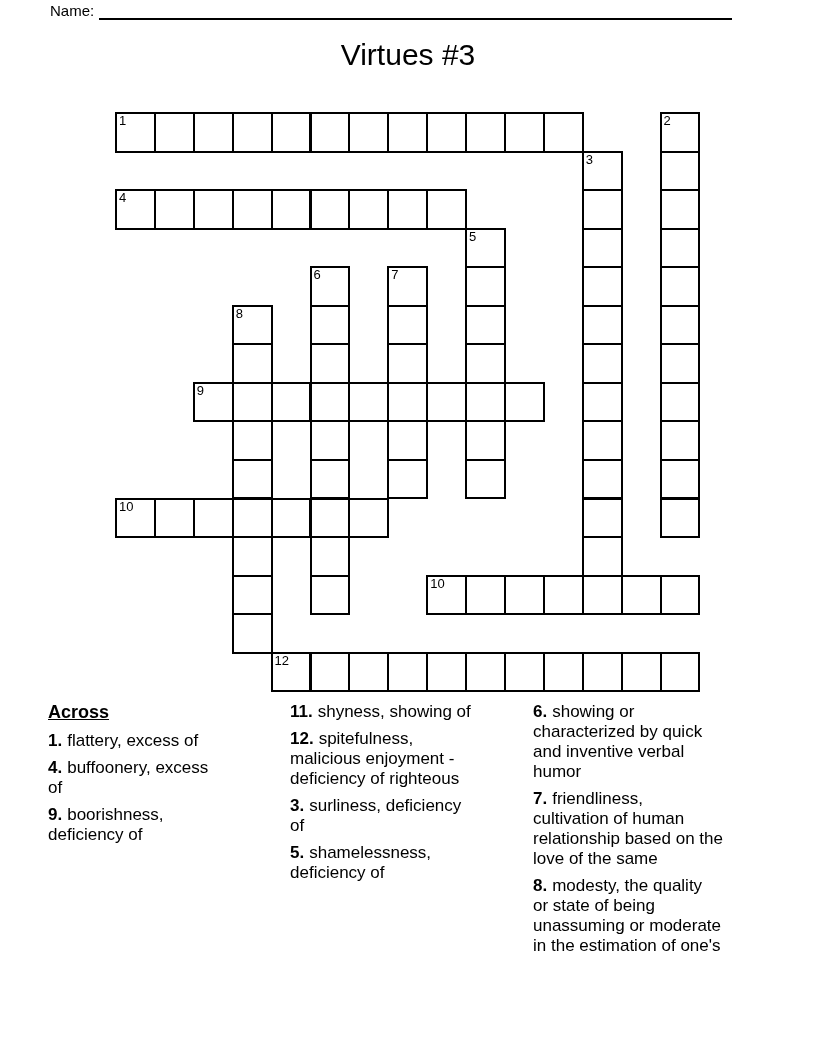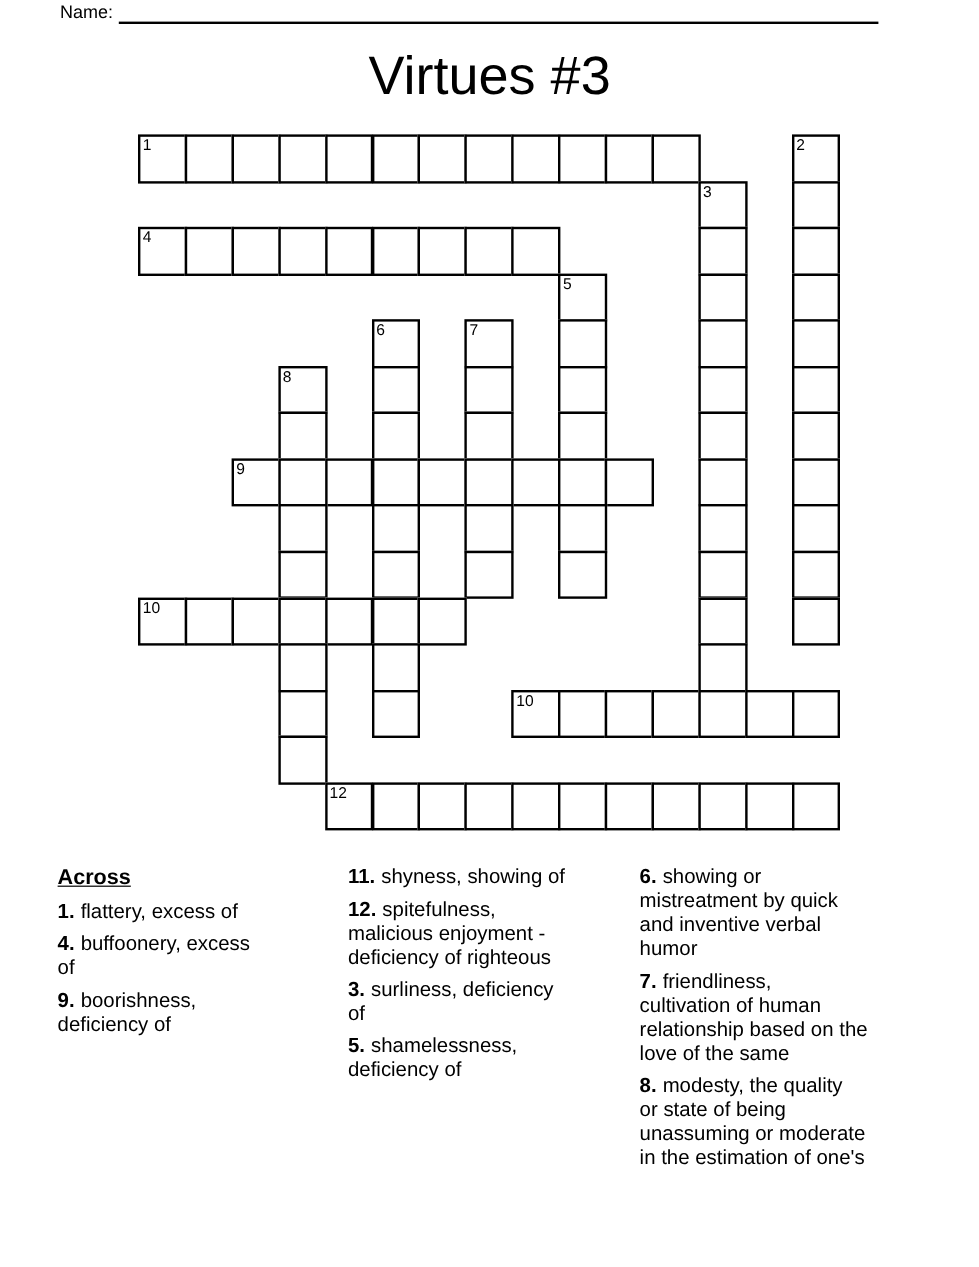--- a/index.html
+++ b/index.html
@@ -5,29 +5,29 @@
   html,body{margin:0;padding:0;background:#ffffff;}
   body{width:816px;height:1056px;overflow:hidden;font-family:"Liberation Sans",sans-serif;color:#000;}
   .page{position:relative;width:816px;height:1056px;background:#fff;}
 
   
   .name-label{position:absolute;left:50px;top:2px;font-size:15px;color:#000;}
   .name-line{position:absolute;left:99px;top:1px;width:633px;height:17px;border-bottom:2px solid #000;}
 
   
   .title{position:absolute;left:0;top:40px;width:816px;margin:0;text-align:center;
-         font-size:45px;font-weight:normal;line-height:1.0;color:#000;}
+         font-size:30px;font-weight:normal;line-height:1.0;color:#000;}
 
   
   .grid{position:absolute;left:115px;top:112px;}
   .cell{position:absolute;background:#fff;border:2px solid #000;box-sizing:border-box;}
   .cell .num{position:absolute;top:0;left:2px;font-size:13px;line-height:14px;color:#000;}
 
   
-  .clue-col{position:absolute;top:702px;margin-top:19px;}
+  .clue-col{position:absolute;top:702px;}
   #clue-col-1{left:48px;width:232px;}
   #clue-col-2{left:290px;width:228px;}
   #clue-col-3{left:533px;width:245px;}
   .clue-heading{font-size:18px;font-weight:bold;text-decoration:underline;line-height:21px;margin:0 0 8px 0;}
   .clue{font-size:17px;line-height:20px;margin:0 0 7px 0;}
   .clue .clue-num{font-weight:bold;margin-right:5px;}
   .clue .clue-text{white-space:pre-line;}
 </style>
 </head>
 <body>
@@ -180,21 +180,21 @@
       <div class="clue"><b class="clue-num">12.</b><span class="clue-text">spitefulness,
 malicious enjoyment -
 deficiency of righteous</span></div>
       <div class="clue"><b class="clue-num">3.</b><span class="clue-text">surliness, deficiency
 of</span></div>
       <div class="clue"><b class="clue-num">5.</b><span class="clue-text">shamelessness,
 deficiency of</span></div>
     </div>
   <div id="clue-col-3" class="clue-col">
       <div class="clue"><b class="clue-num">6.</b><span class="clue-text">showing or
-mistreatment by quick
+characterized by quick
 and inventive verbal
 humor</span></div>
       <div class="clue"><b class="clue-num">7.</b><span class="clue-text">friendliness,
 cultivation of human
 relationship based on the
 love of the same</span></div>
       <div class="clue"><b class="clue-num">8.</b><span class="clue-text">modesty, the quality
 or state of being
 unassuming or moderate
 in the estimation of one's</span></div>

